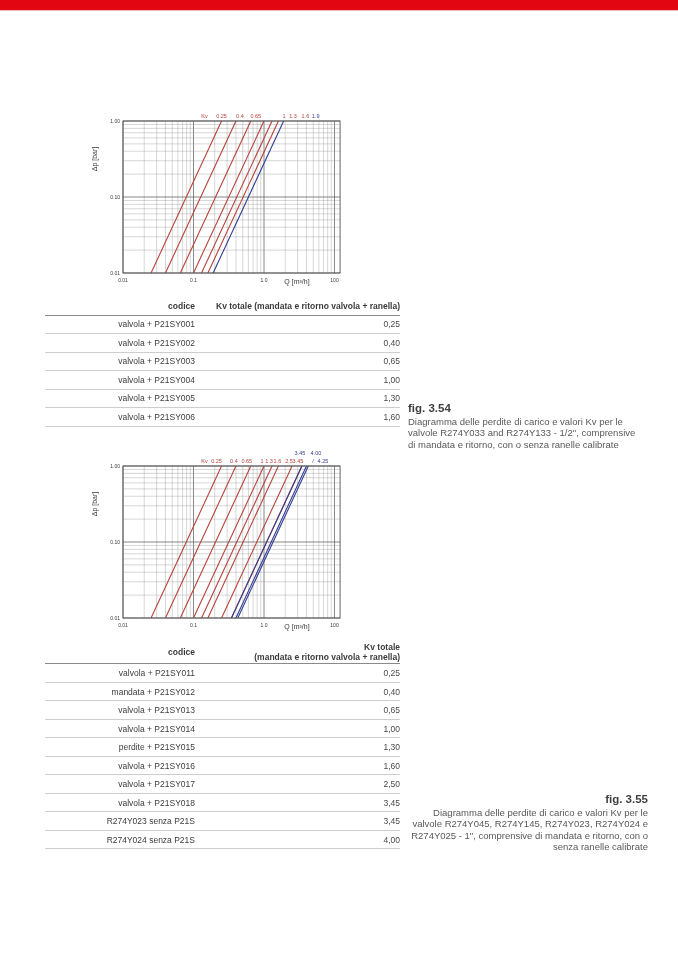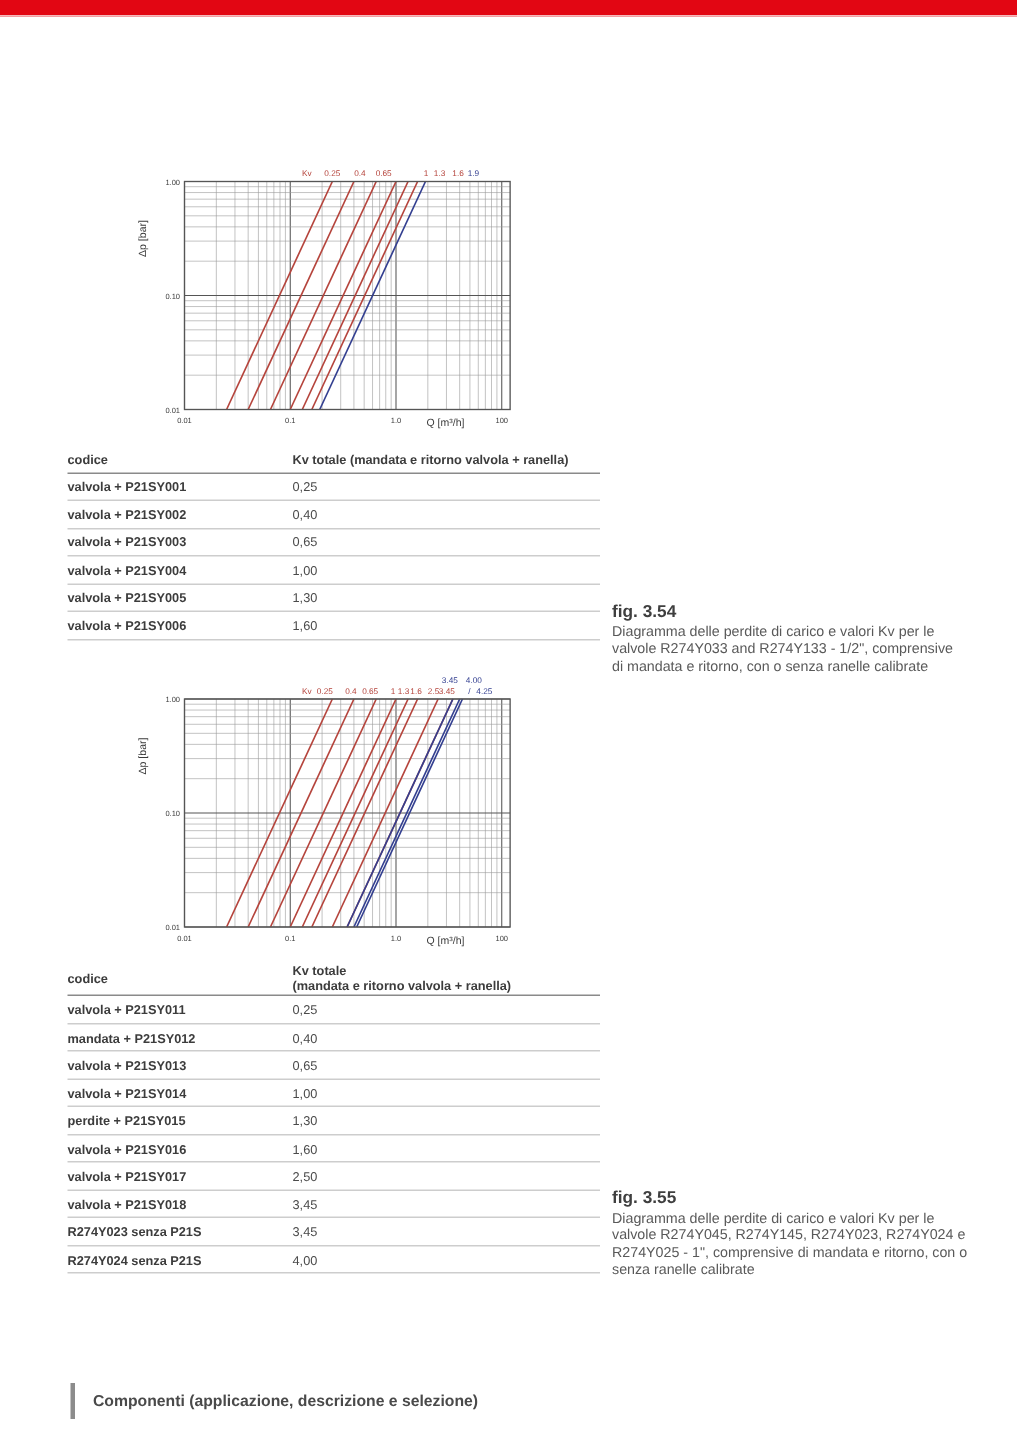--- a/index.html
+++ b/index.html
@@ -8,27 +8,27 @@
   .topbar{position:absolute;left:0;top:0;width:678px;height:10px;border-bottom:1px solid #f5b8bb;}
   .chart{position:absolute;width:270px;height:188px;}
   #chart1{left:85px;top:103px;}
   #chart2{left:85px;top:448px;}
   .tbl{position:absolute;width:355px;}
   #table1{left:45px;top:297px;}
   #table2{left:45px;top:641px;}
   .trow{display:grid;grid-template-columns:150px 1fr;align-items:center;
         border-bottom:1px solid #cdcdcd;min-height:15.5px;padding:1px 0;}
   .trow.thead{border-bottom:1.6px solid #8a8a8a;}
-  .tc{text-align:left;font-size:8.5px;line-height:1.2;}
+  .tc{text-align:right;font-size:8.5px;line-height:1.2;}
   .tc.th{font-weight:bold;color:#3c3c3c;}
-  .tc.code{font-weight:bold;color:#3c3c3c;}
+  .tc.code{font-weight:normal;color:#3c3c3c;}
   .tc.val{color:#4a4a4a;}
   .cap{position:absolute;}
   #cap1{left:408px;top:371px;width:234px;margin-top:31px;}
-  #cap2{left:408px;top:793px;width:240px;}
+  #cap2{left:408px;top:793px;width:240px;text-align:right;}
   .cap-title{font-size:11.5px;font-weight:bold;color:#3f3f3f;margin-bottom:2px;}
   .cap-text{font-size:9.5px;color:#595959;line-height:1.2;}
   .footer{position:absolute;left:47px;top:922px;display:flex;align-items:center;}
   .footer-bar{width:3px;height:24px;background:#8c8c8c;margin-right:12px;}
   .footer-text{font-size:10.5px;font-weight:bold;color:#4a4a4a;}
   svg text{font-family:"Liberation Sans", sans-serif;}
 </style>
 </head>
 <body>
 
@@ -280,17 +280,13 @@
         <div class="tc code">R274Y024 senza P21S</div>
         <div class="tc val">4,00</div>
       </div>
     </div>
 
   <div id="cap2" class="cap">
     <div class="cap-title">fig. 3.55</div>
     <div class="cap-text">Diagramma delle perdite di carico e valori Kv per le valvole R274Y045, R274Y145, R274Y023, R274Y024 e R274Y025 - 1", comprensive di mandata e ritorno, con o senza ranelle calibrate</div>
   </div>
 
-  <div class="footer">
-    <div class="footer-bar"></div>
-    <div class="footer-text">Componenti (applicazione, descrizione e selezione)</div>
-  </div>
 </div>
 
 </body></html>

